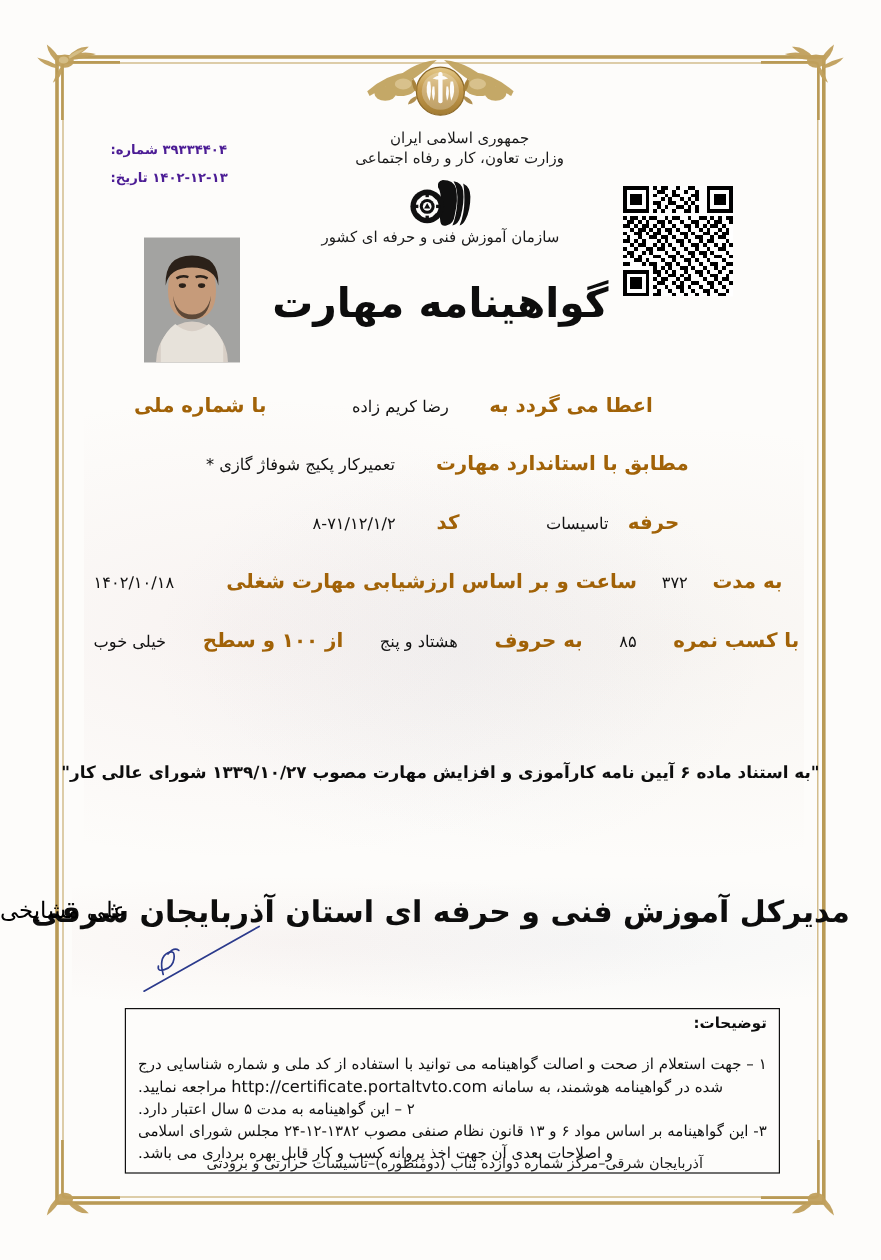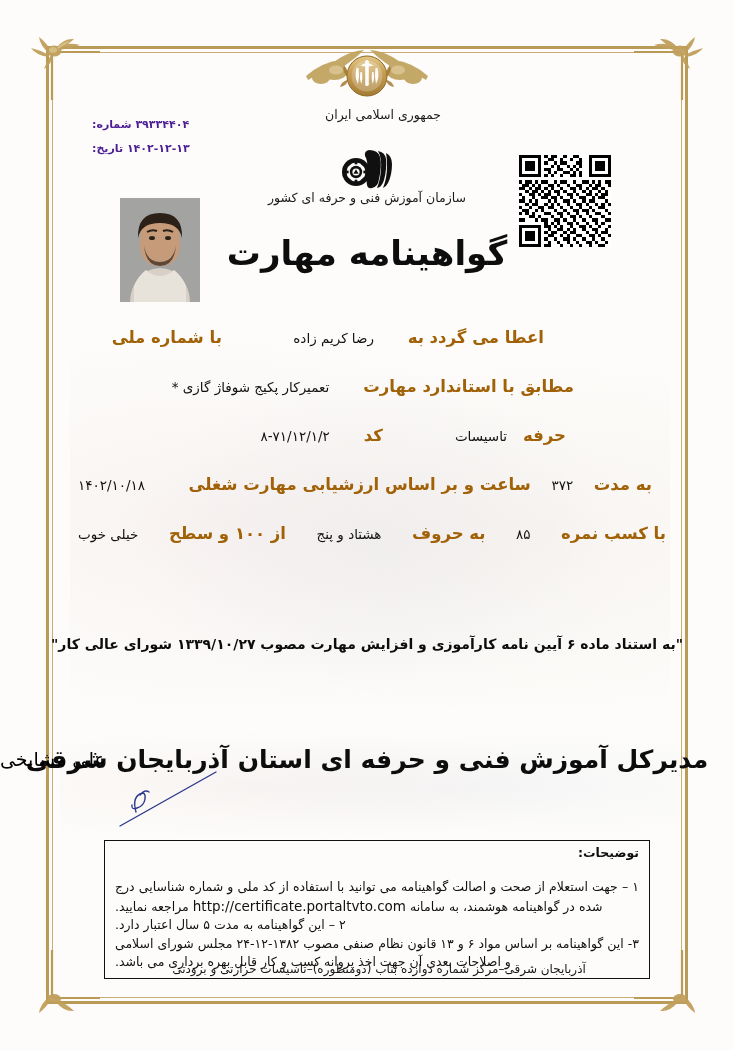--- a/index.html
+++ b/index.html
@@ -414,20 +414,21 @@
         <path d="M6 24 q-4 -6 -2 -11 q4 5 4 11 z"></path>
         <path d="M48 24 q4 -6 2 -11 q-4 5 -4 11 z"></path>
         <path d="M7 28 q-6 2 -7 7 q6 -1 8 -6 z"></path>
         <path d="M47 28 q6 2 7 7 q-6 -1 -8 -6 z"></path>
       </g>
     </svg>
   </div>
 
   <div class="org-lines">
     <div class="org-line">جمهوری اسلامی ایران</div>
+    <div class="org-line">وزارت تعاون، کار و رفاه اجتماعی</div>
   </div>
 
   <div class="tvto-logo">
     <svg viewBox="0 0 56 42" width="56" height="42">
       <g fill="#101010">
         <path d="M30 2 q9 0 11 7 q2 9 -1 22 q-1 8 -7 9 q-4 1 -5 -3 q-1 -6 0 -15 q1 -10 -2 -14 q-1 -5 4 -6 z"></path>
         <path d="M39 3 q7 1 8 8 q1 10 -2 21 q-2 7 -7 8 q3 -7 4 -18 q1 -12 -3 -19 z"></path>
         <path d="M47 5 q6 3 6 11 q0 11 -4 19 q-2 4 -5 5 q4 -10 4 -21 q0 -9 -1 -14 z"></path>
         <circle cx="17" cy="24" r="14"></circle>
       </g>

